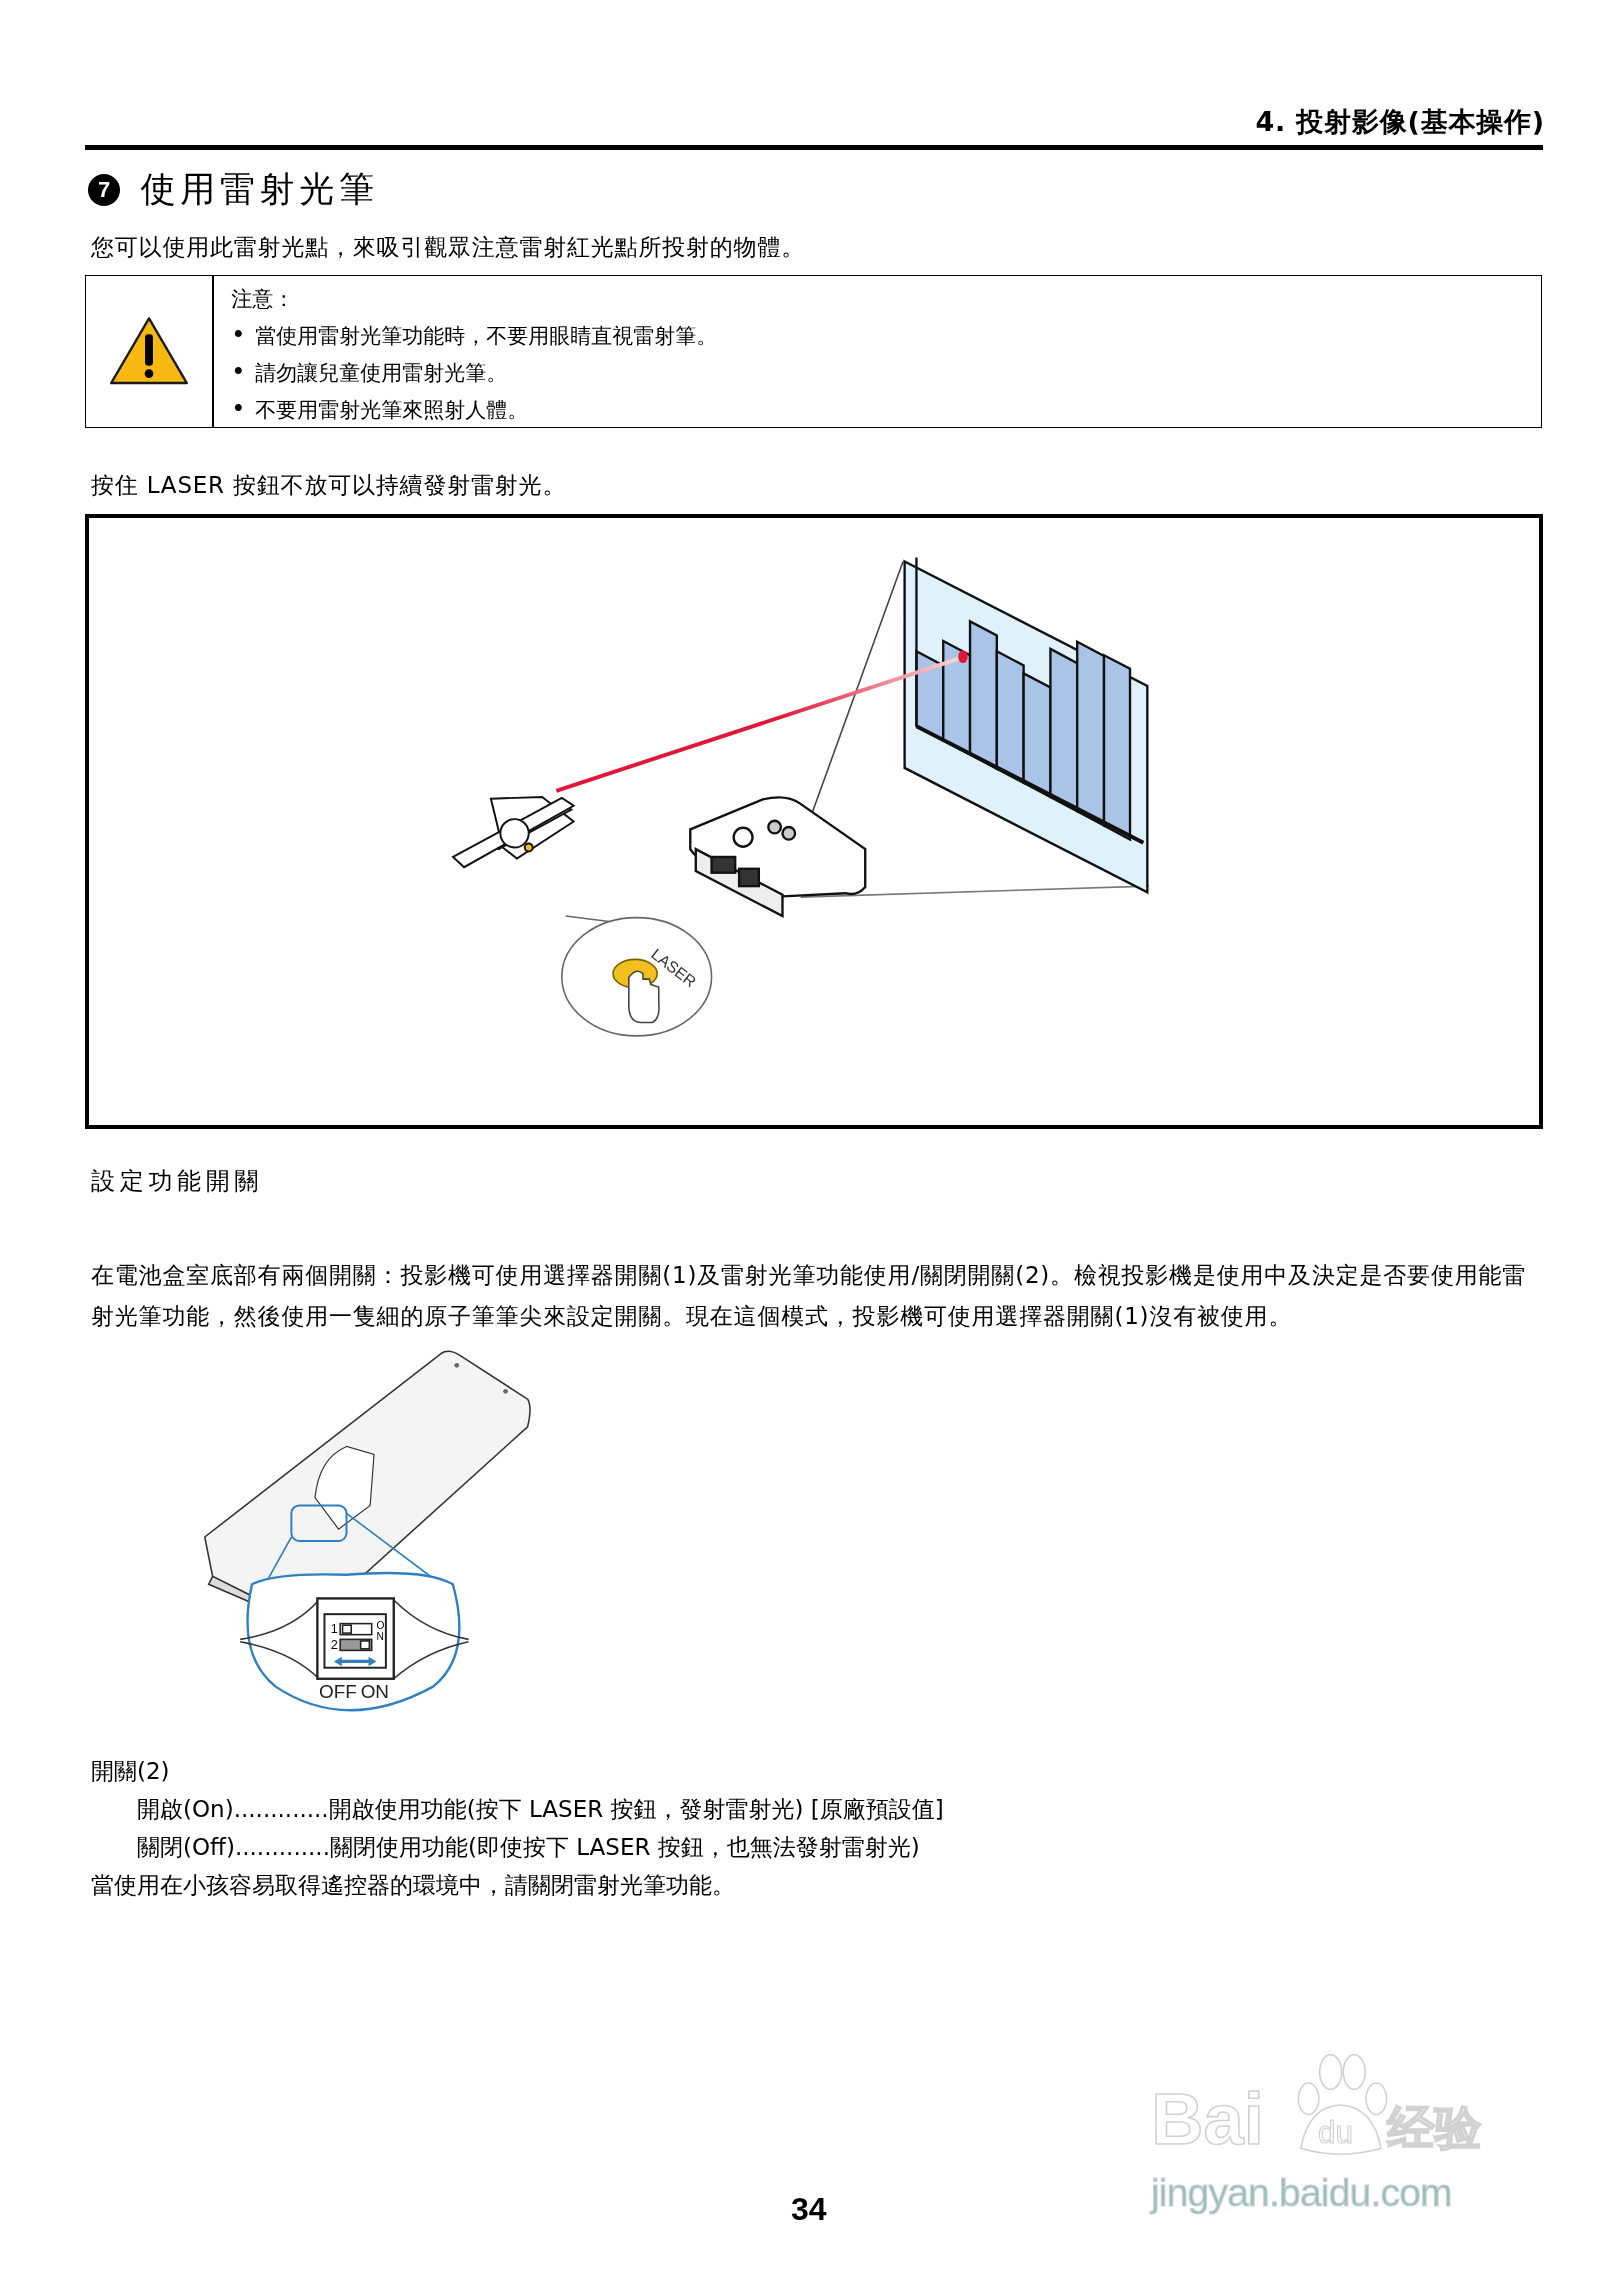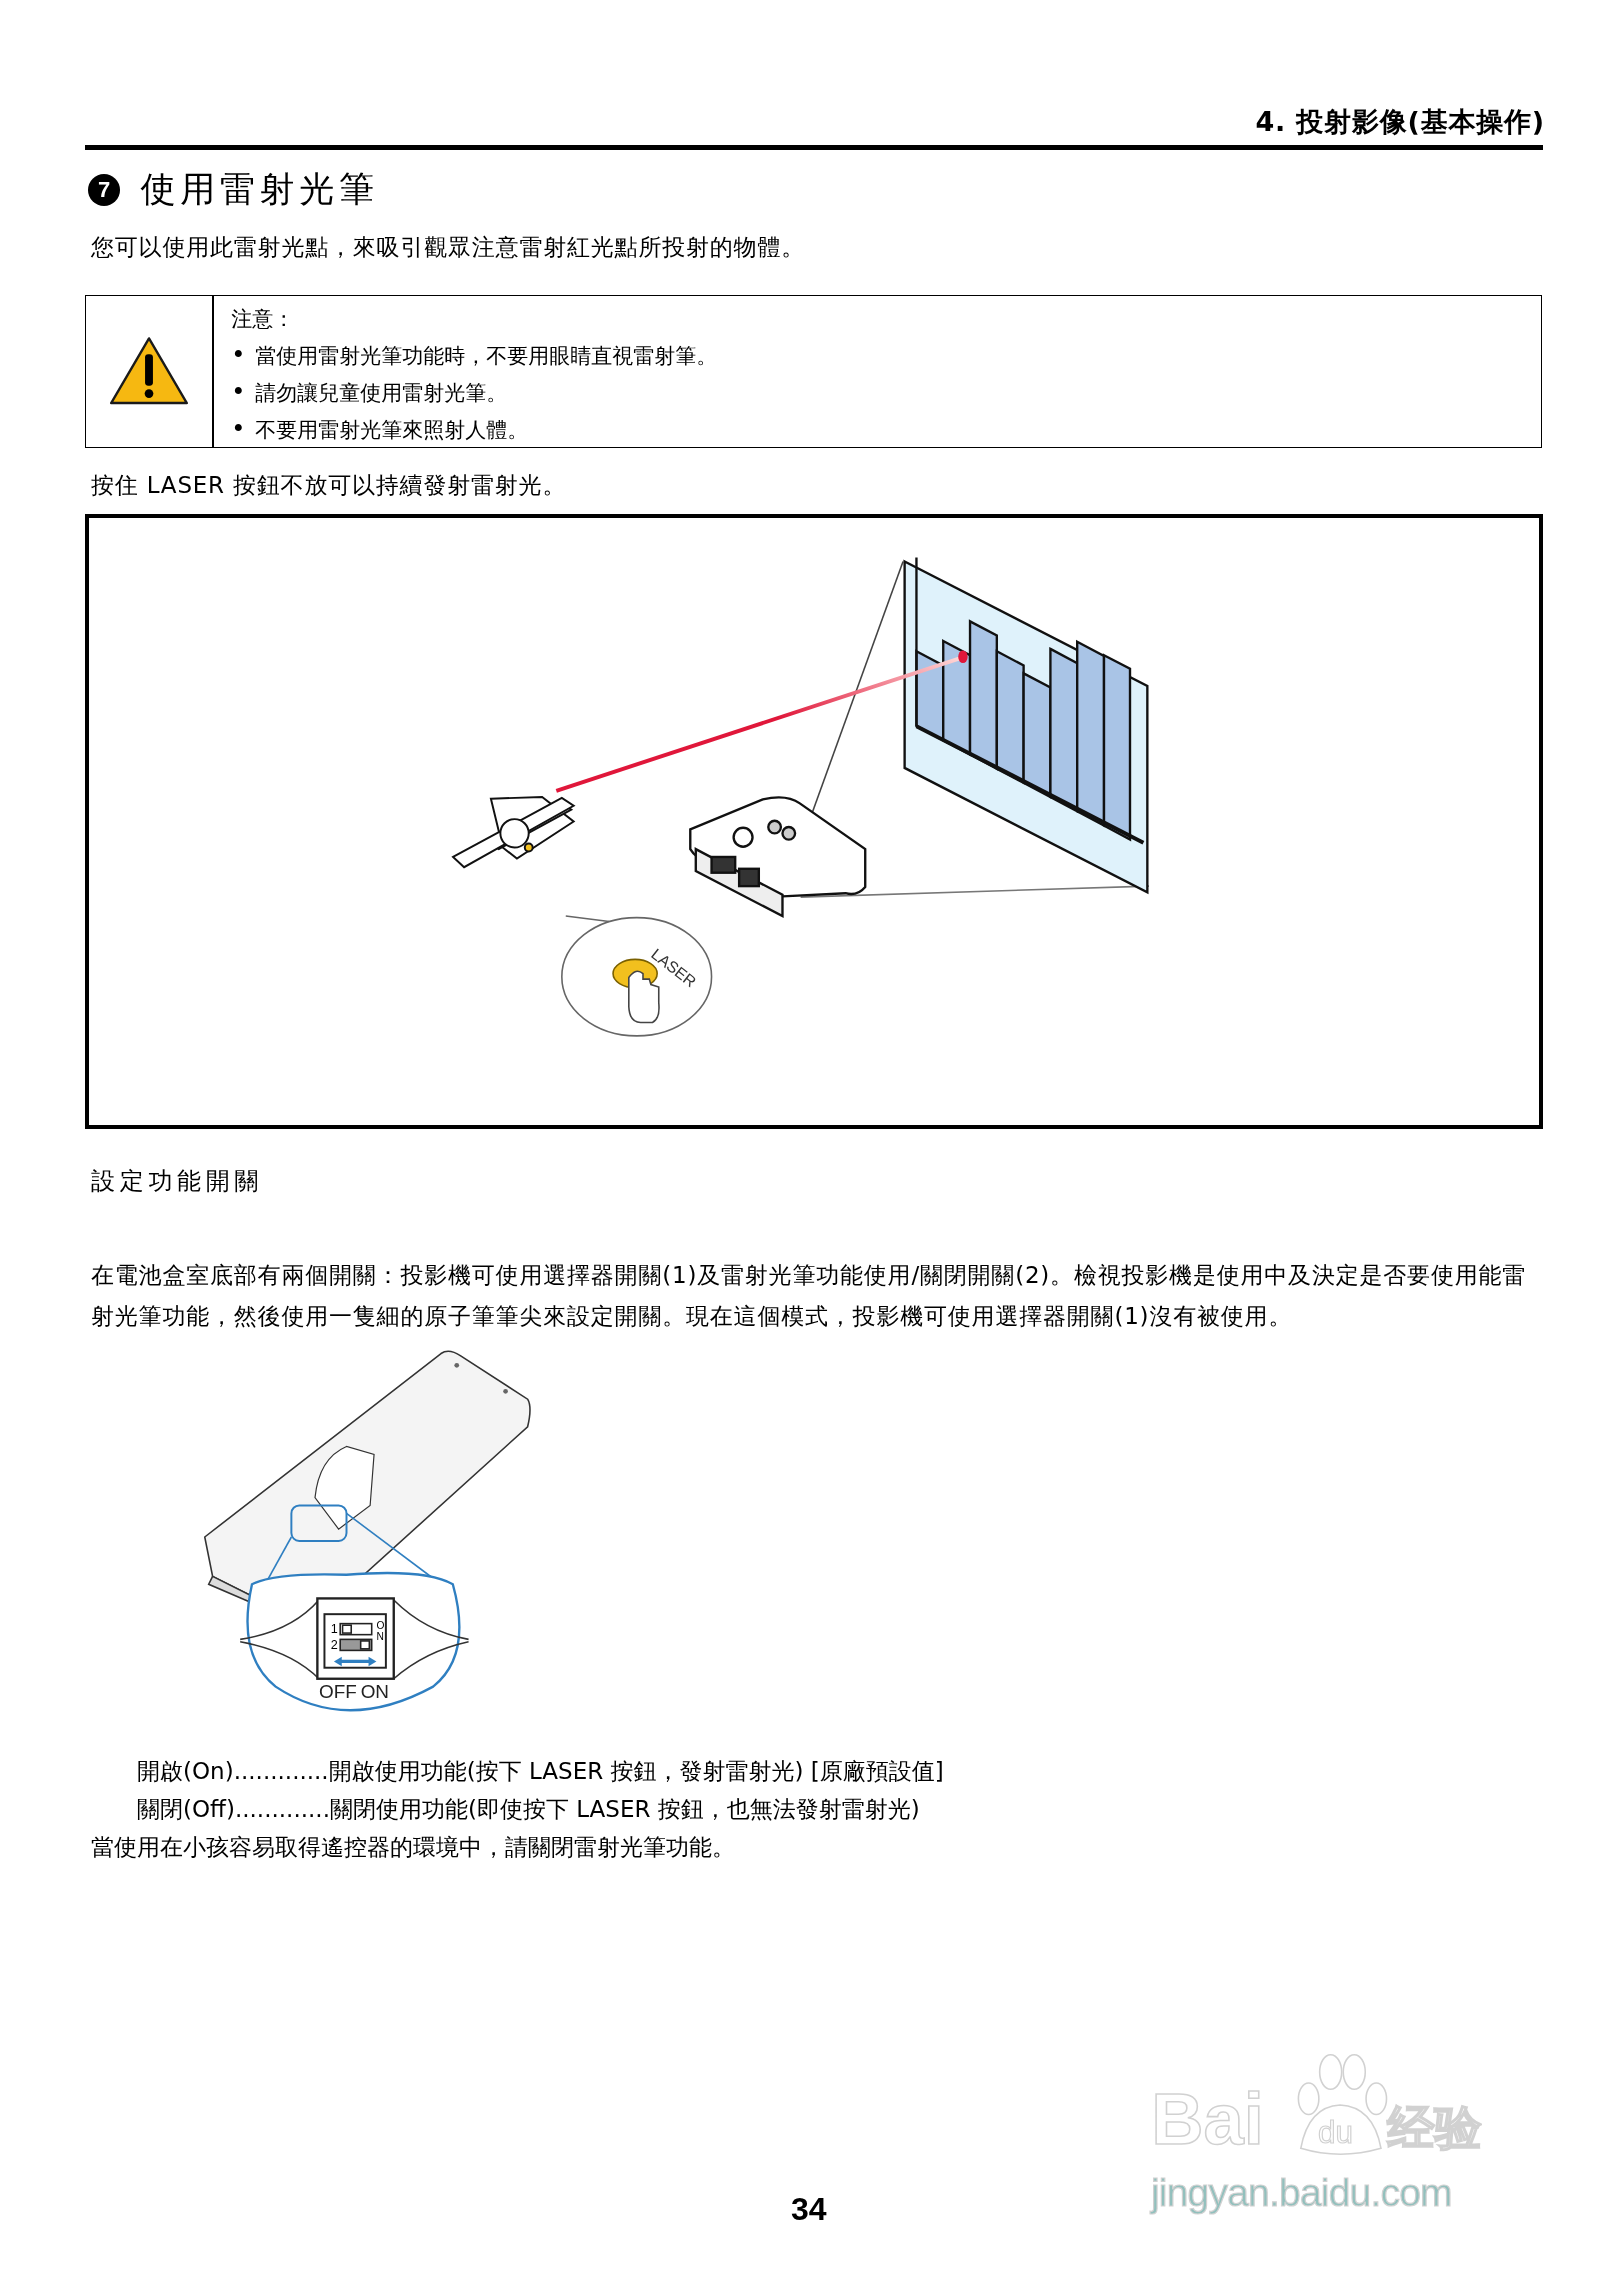--- a/index.html
+++ b/index.html
@@ -25,21 +25,21 @@
     font-family: "Liberation Sans", sans-serif; font-weight: bold; font-size: 22px;
     display: flex; align-items: center; justify-content: center;
   }
   .section-title-text { font-size: 35px; font-family: "DejaVu Serif", serif; letter-spacing: 4.7px; }
 
   .body-text { font-size: 23px; line-height: 41px; letter-spacing: 0.8px; }
   .intro { position: absolute; left: 91px; top: 227px; }
 
   
   .caution-box {
-    position: absolute; left: 85px; top: 295px; width: 1455px; height: 151px;
+    position: absolute; left: 85px; top: 275px; width: 1455px; height: 151px;
     border: 1.6px solid #000; display: flex;
   }
   .caution-icon-cell {
     width: 126px; border-right: 2.4px solid #000; display: flex; align-items: center; justify-content: center;
   }
   .caution-text-cell { padding: 4.7px 0 0 17.3px; font-family: "DejaVu Serif", serif; font-size: 21px; line-height: 36px; }
   .caution-text-cell ul { list-style: none; margin: 0; padding: 0; }
   .caution-text-cell li::before { content: "•"; display: inline-block; width: 24px; font-size: 24px; }
 
   .press-text { position: absolute; left: 91px; top: 465px; }
@@ -189,20 +189,21 @@
     <text x="238" y="381" font-family="Liberation Sans, sans-serif" font-size="13">N</text>
     <line x1="190" y1="408" x2="232" y2="408" stroke="#2f7fc1" stroke-width="4"></line>
     <polygon points="184,408 194,402 194,414" fill="#2f7fc1"></polygon>
     <polygon points="238,408 228,402 228,414" fill="#2f7fc1"></polygon>
     <text x="165" y="455" font-family="Liberation Sans, sans-serif" font-size="24" fill="#222">OFF</text>
     <text x="218" y="455" font-family="Liberation Sans, sans-serif" font-size="24" fill="#222">ON</text>
   </svg>
 </div>
 
 <div class="switch-block">
+  <div>開關(2)</div>
   <div class="indent">
     <span>開啟(On)</span><span>.............</span><span>開啟使用功能(按下 LASER 按鈕，發射雷射光) [原廠預設值]</span>
   </div>
   <div class="indent">
     <span>關閉(Off)</span><span>.............</span><span>關閉使用功能(即使按下 LASER 按鈕，也無法發射雷射光)</span>
   </div>
   <div>當使用在小孩容易取得遙控器的環境中，請關閉雷射光筆功能。</div>
 </div>
 
 <div class="page-number">34</div>

